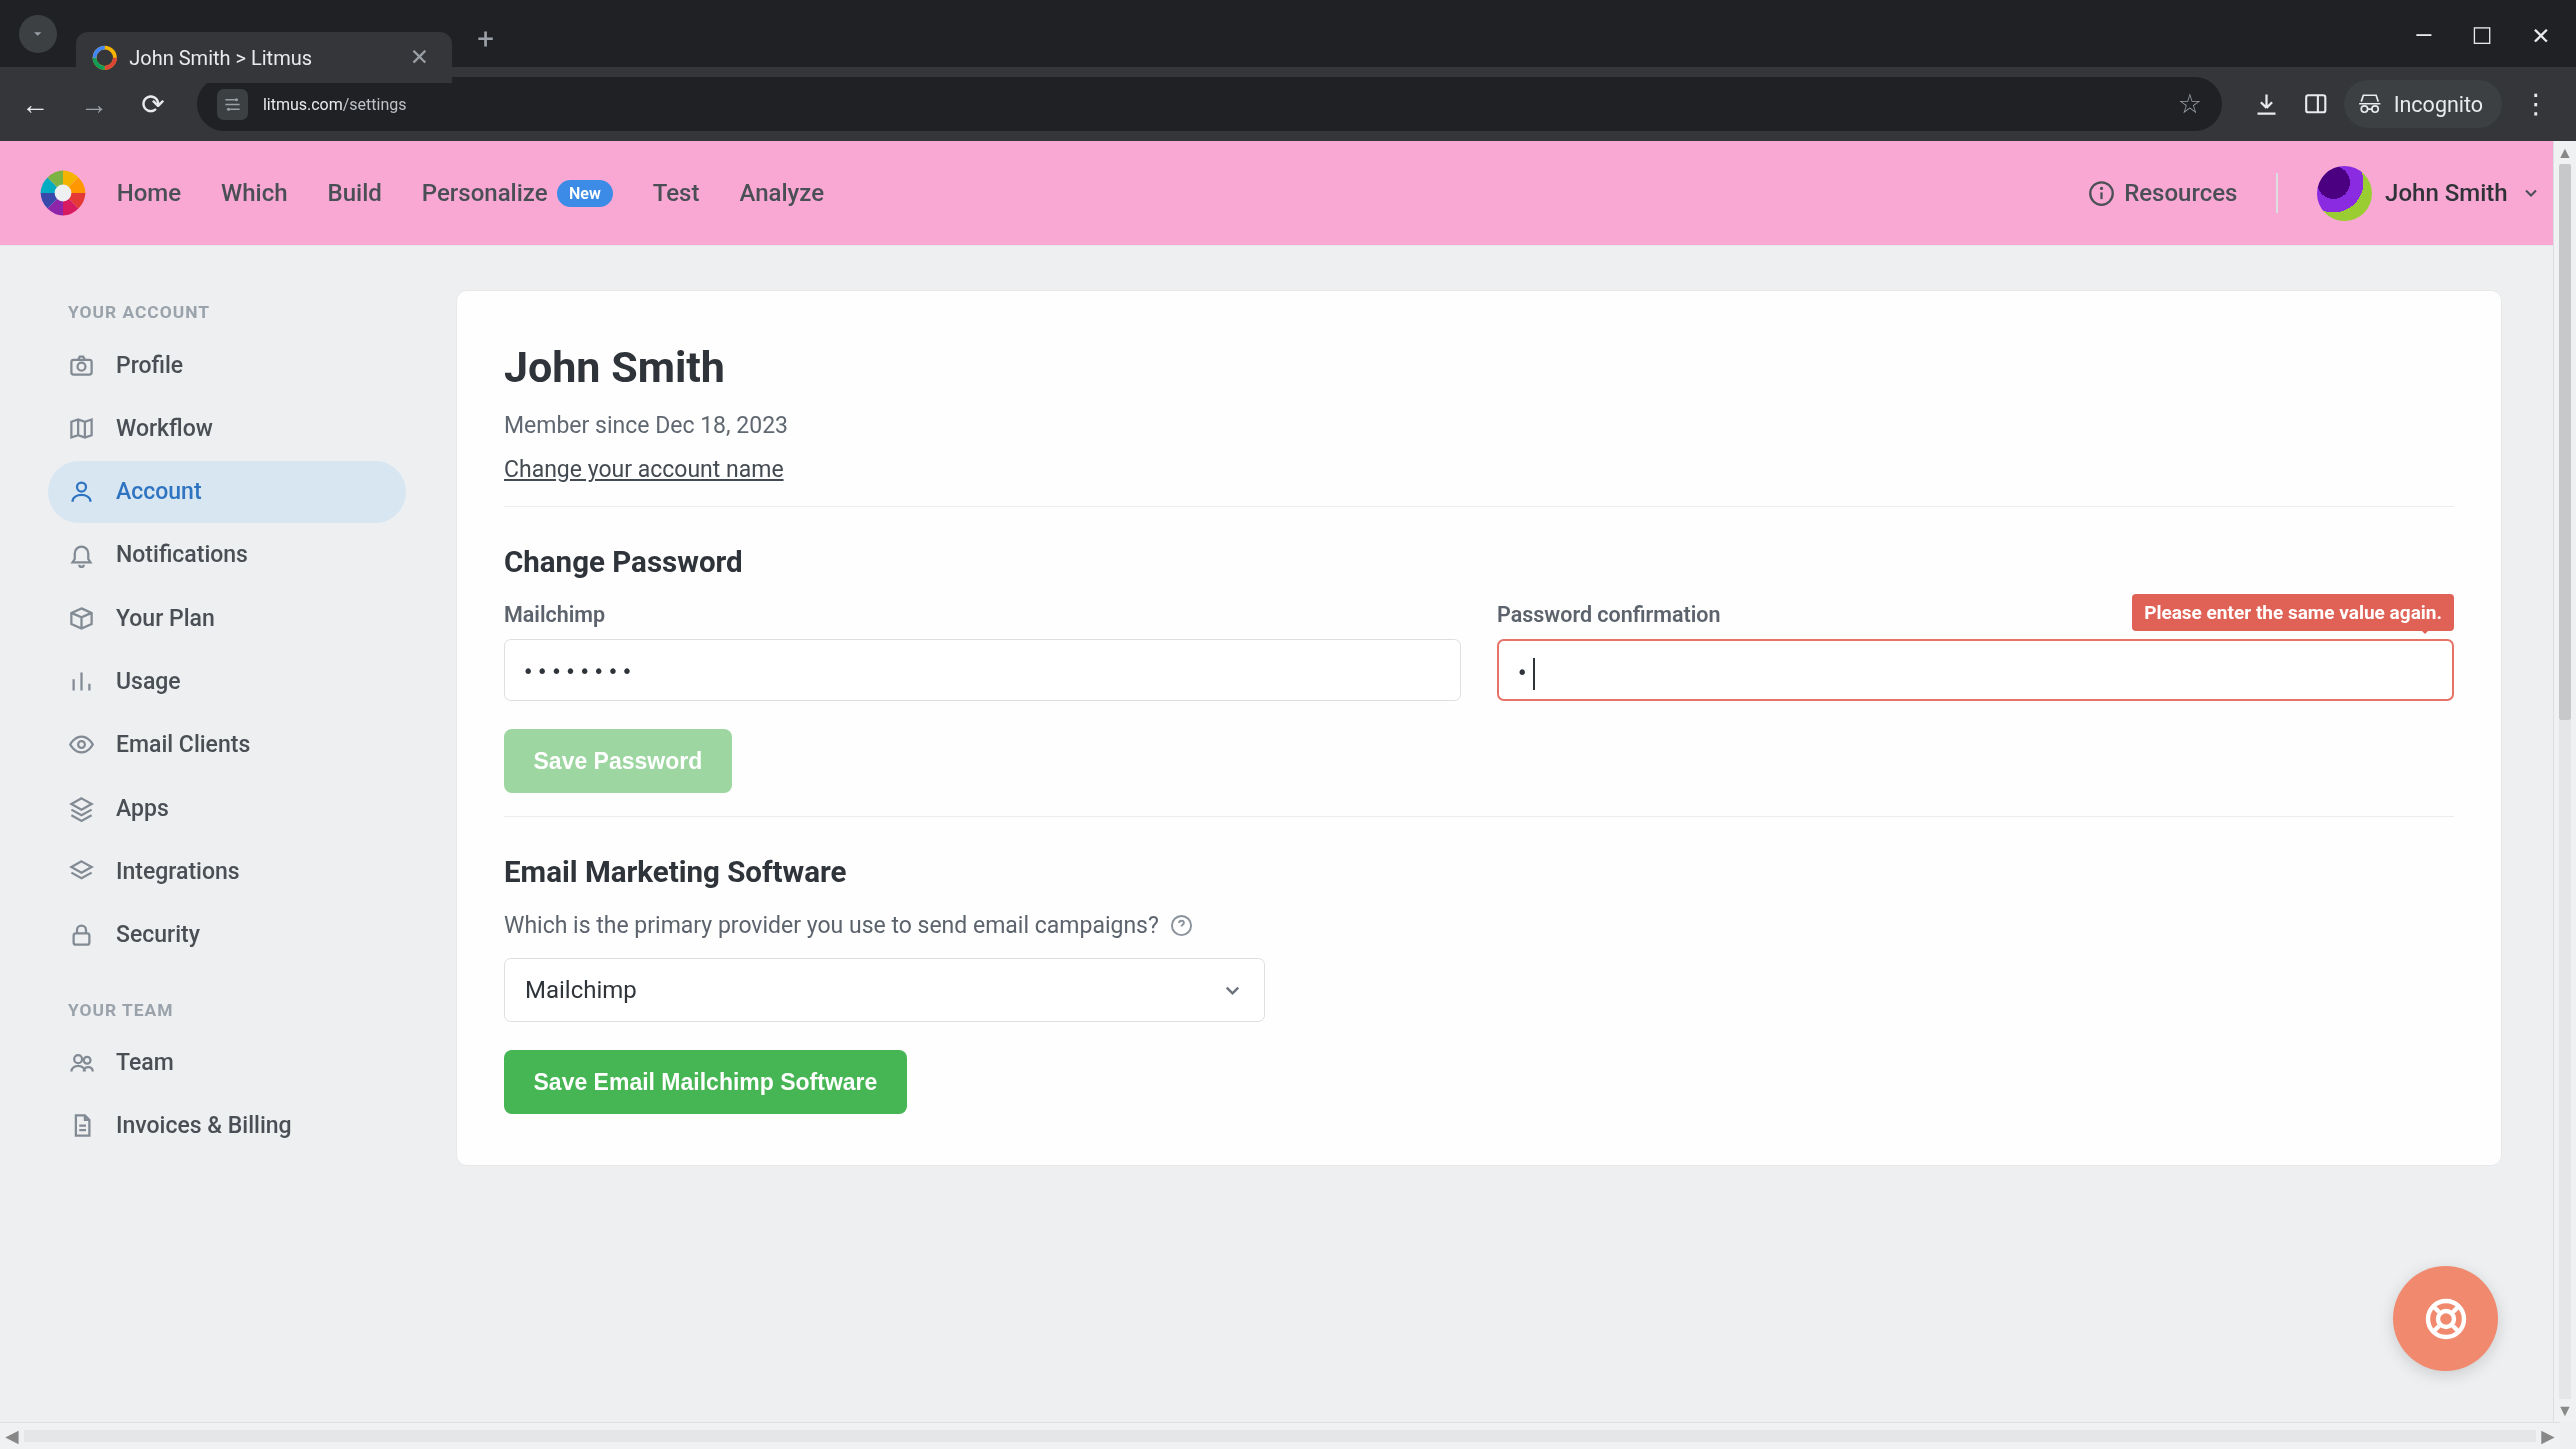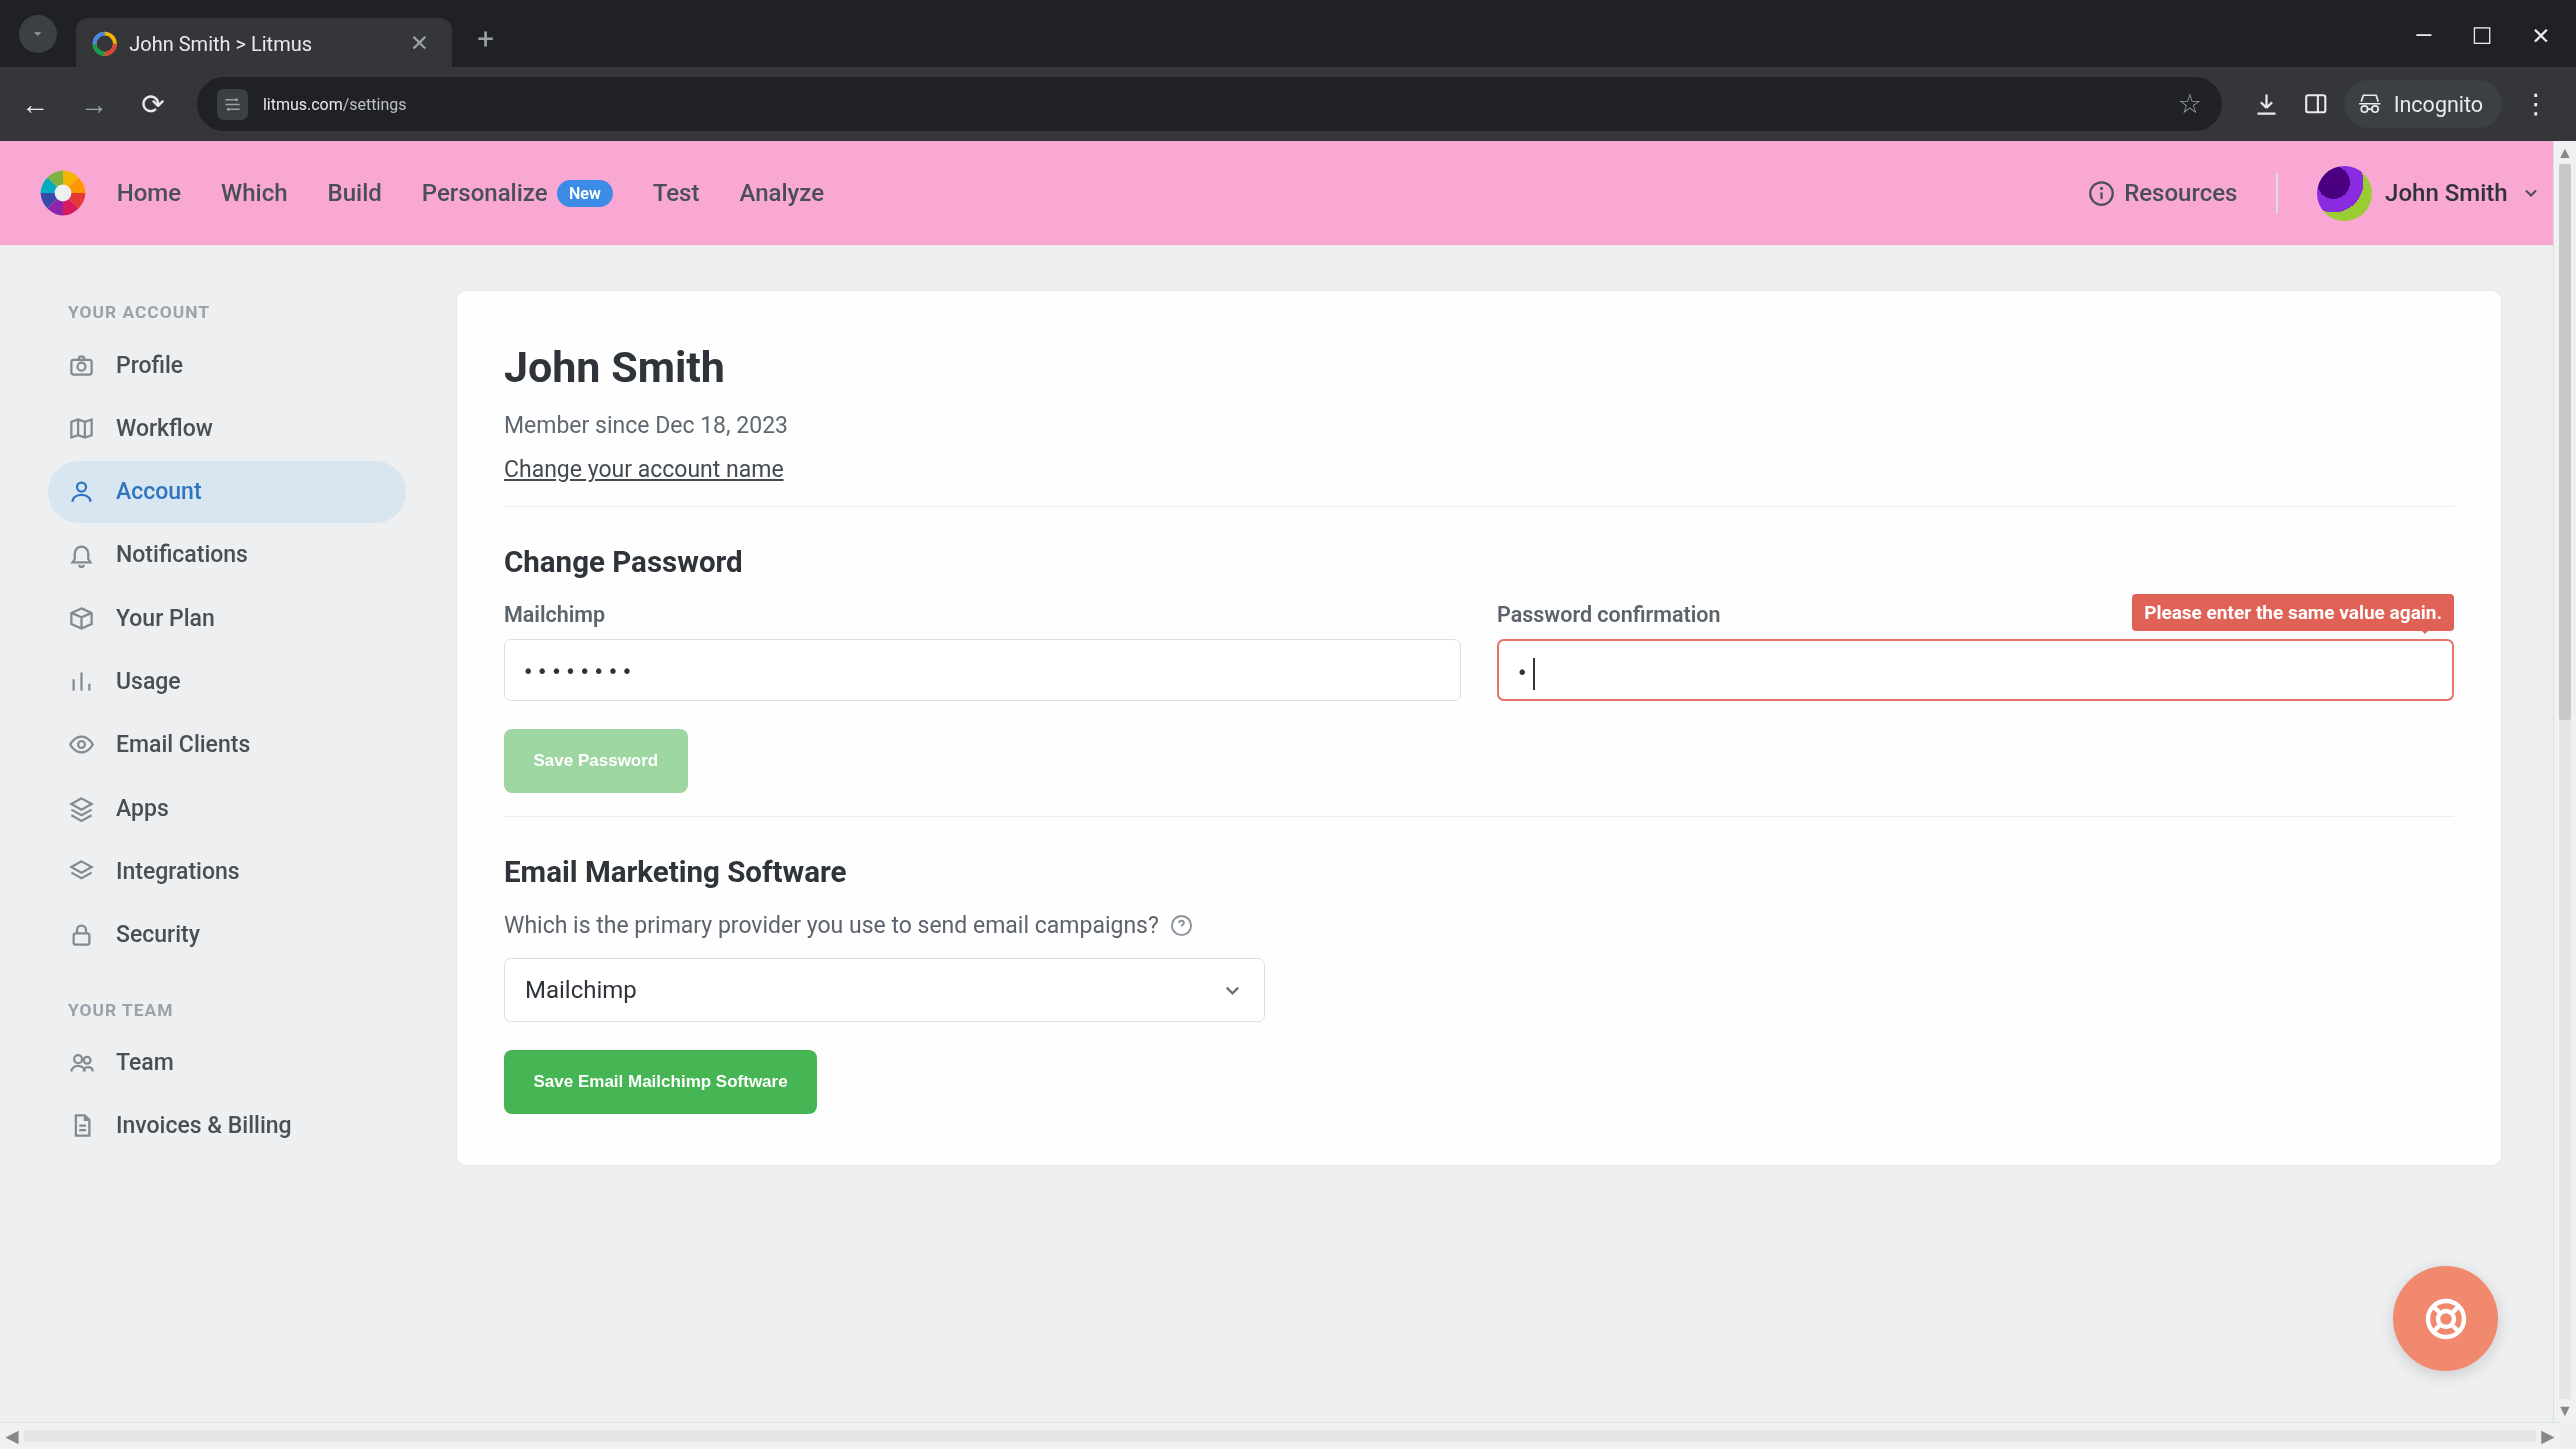--- a/index.html
+++ b/index.html
@@ -3,21 +3,21 @@
   <meta charset="utf-8">
   <style>
     * { box-sizing: border-box; margin: 0; padding: 0; }
     html, body { width: 2576px; height: 1449px; overflow: hidden; font-family: -apple-system, BlinkMacSystemFont, "Segoe UI", Roboto, sans-serif; }
 
     
     .chrome-frame { width: 100%; height: 100%; background: #202124; display: flex; flex-direction: column; }
     .title-bar { height: 67px; display: flex; align-items: center; padding: 0 5.4px; background: #202124; }
     .tab-group-btn { width: 38px; height: 38px; border-radius: 50%; background: #3c4043; display:flex; align-items:center; justify-content:center; margin-right: 19px; margin-left: 13.4px;}
     .tab-group-btn svg { width: 17.4px; height:17.4px; fill:#9aa0a6;}
-    .tab { height: 51px; background: #35363a; border-radius: 12px 12px 0 0; display:flex; align-items:center; padding: 0 17.4px 0 16px; gap:12px; min-width: 376px; position: relative; top:10px;}
+    .tab { height: 51px; background: #35363a; border-radius: 12px 12px 0 0; display:flex; align-items:center; padding: 0 17.4px 0 16px; gap:12px; min-width: 376px; position: relative; top:24px;}
     .tab .favicon { width: 25.5px; height:25.5px; }
     .tab-title { color:#e8eaed; font-size: 20px; white-space: nowrap; }
     .tab-close { margin-left:auto; color:#9aa0a6; font-size: 23px; line-height:1; padding:2.7px 5.4px; cursor:pointer;}
     .new-tab { color:#9aa0a6; font-size: 29.5px; margin-left: 25.5px; cursor:pointer; position:relative; top:5.4px;}
     .win-ctrls { margin-left:auto; display:flex; gap: 39px; color:#e8eaed; padding-right: 20px; position:relative; top:2.7px;}
     .win-ctrls span { font-size: 23px; cursor:pointer; }
 
     .toolbar { height: 74px; background:#35363a; display:flex; align-items:center; padding: 0 13.4px; gap: 16px;}
     .tb-btn { width: 43px; height:43px; display:flex; align-items:center; justify-content:center; color:#9aa0a6; font-size:28px; cursor:pointer; border-radius:50%;}
     .tb-btn.enabled{ color:#e8eaed;}
@@ -64,21 +64,21 @@
     .link-underline{ color:#444a51; font-size:23px; text-decoration:underline; cursor:pointer; display:inline-block;}
     .section-title{ color:#2f343a; font-size:29.5px; font-weight:700; margin-bottom:23px;}
     .field-row{ display:flex; gap:36px;}
     .field{ flex:1; position:relative;}
     .field-label{ color:#5c636c; font-size:21.5px; font-weight:600; margin-bottom:12px; display:block;}
     .text-input{ width:100%; height:62px; border:1.3px solid #dcdfe2; border-radius:6.7px; padding: 0 17.4px; font-size:24px; background:#fff; color:#2f343a;}
     .text-input.error{ border:2px solid #e57368; background:#fff;}
     .dots{ letter-spacing:2.7px; font-family: monospace; font-size:19px; line-height:62px; padding:0 17.4px; }
     .error-tip{ position:absolute; right:0; top:-4px; transform: translateY(-4px); background:#e06155; color:#fff; font-size:19px; font-weight:700; padding:6.7px 12px; border-radius:4px;}
     .error-tip::after{ content:""; position:absolute; bottom:-8px; right:24px; border:5.4px solid transparent; border-top-color:#e06155;}
-    .btn{ display:inline-flex; align-items:center; justify-content:center; height:64px; padding: 0 29.5px; border-radius:8px; font-size:17px; font-weight:700; color:#fff; border:none; cursor:pointer;}
+    .btn{ display:inline-flex; align-items:center; justify-content:center; height:64px; padding: 0 29.5px; border-radius:8px; font-size:23px; font-weight:700; color:#fff; border:none; cursor:pointer;}
     .btn-green{ background:#46b553;}
     .btn-green.disabled{ background:#9dd6a1; cursor:default;}
     .mt{ margin-top:28px;}
     .q-row{ display:flex; align-items:center; gap:10.7px; color:#5c636c; font-size:23px; margin-bottom:19px;}
     .q-row svg{ width:23px; height:23px; stroke:#8a929b; fill:none; stroke-width:2;}
     .select{ height:64px; border:1.3px solid #dcdfe2; border-radius:6.7px; display:flex; align-items:center; justify-content:space-between; padding:0 20px; width:761px; background:#fff; color:#2f343a; font-size:24px; cursor:pointer;}
     .select svg{ width:23px; height:23px; stroke:#6b727b; fill:none; stroke-width:2.5;}
 
     .fab{ position:absolute; right:78px; bottom:78px; width:105px; height:105px; border-radius:50%; background:#f0896d; display:flex; align-items:center; justify-content:center; cursor:pointer; box-shadow:0 4px 16px rgba(0,0,0,.15);}
     .fab svg{ width:48px; height:48px; stroke:#fff; fill:none; stroke-width:2.2;}

